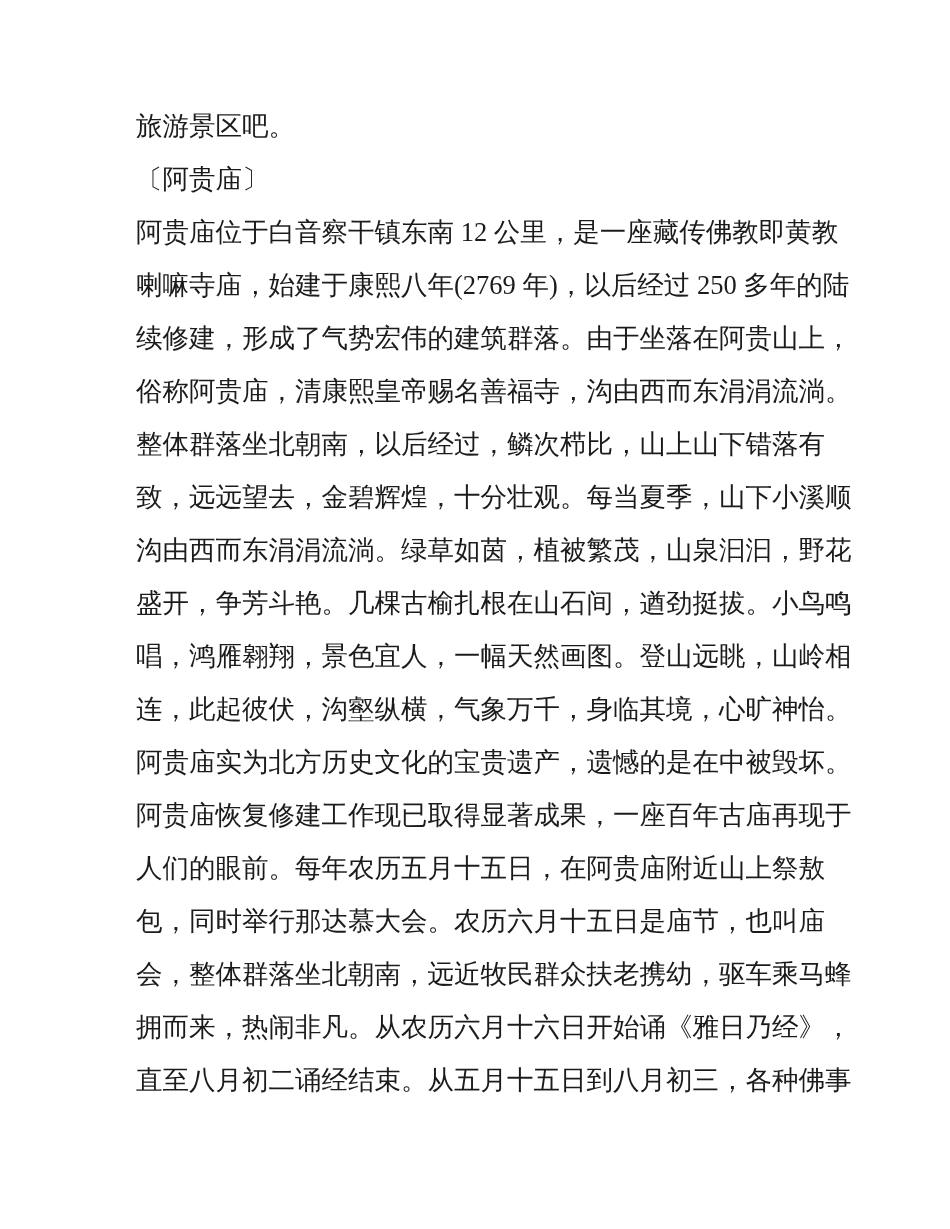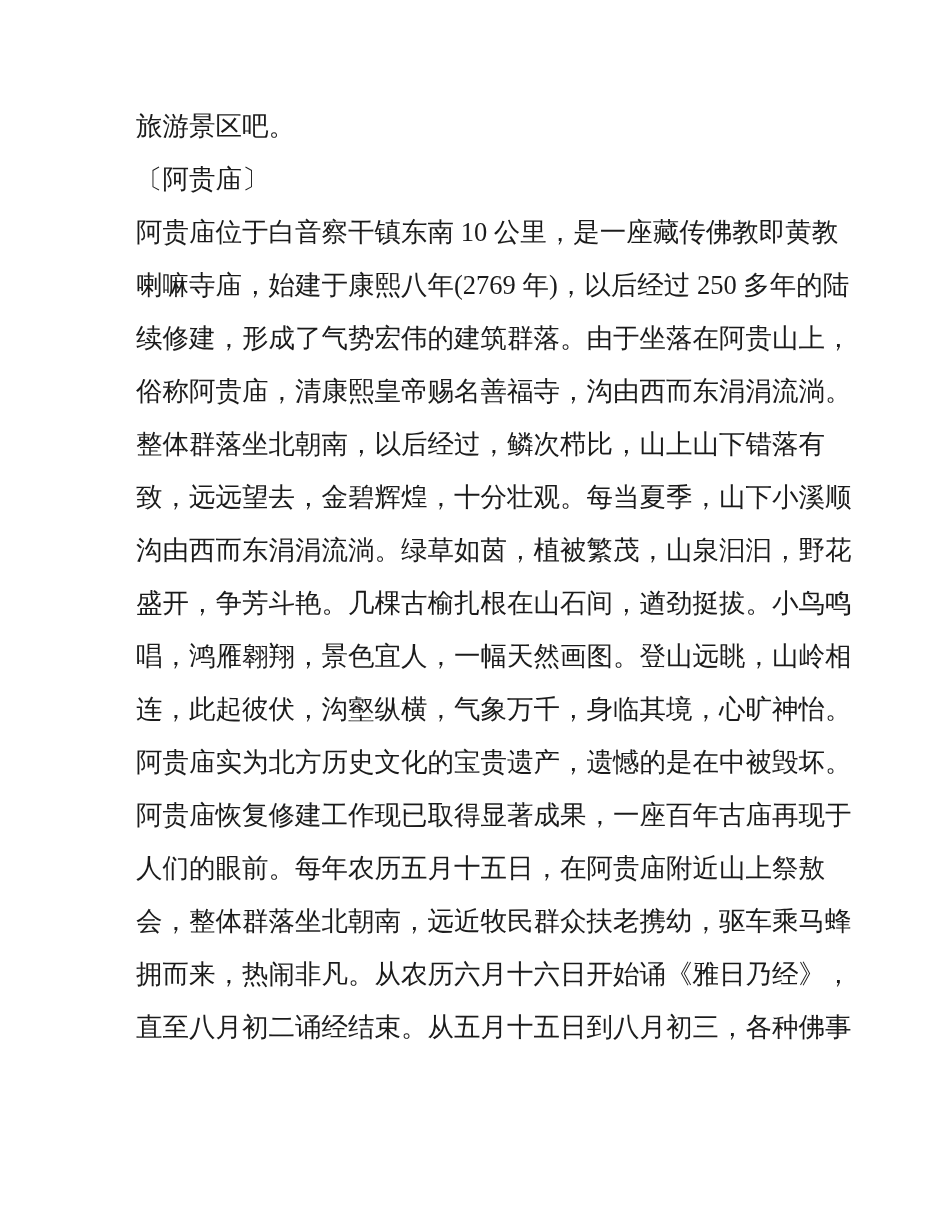--- a/index.html
+++ b/index.html
@@ -37,30 +37,31 @@
     height: 53px;
   }
 </style>
 </head>
 <body style="background: rgb(255, 255, 255);">
 
 <div class="doc-page">
   <div class="doc-text" style="color: rgb(27, 27, 27);">
     <div class="text-line">旅游景区吧。</div>
     <div class="text-line">〔阿贵庙〕</div>
-    <div class="text-line">阿贵庙位于白音察干镇东南 10 公里，是一座藏传佛教即黄教</div>
+    <div class="text-line">阿贵庙位于白音察干镇东南 12 公里，是一座藏传佛教即黄教</div>
     <div class="text-line">喇嘛寺庙，始建于康熙八年(2769 年)，以后经过 250 多年的陆</div>
     <div class="text-line">续修建，形成了气势宏伟的建筑群落。由于坐落在阿贵山上，</div>
     <div class="text-line">俗称阿贵庙，清康熙皇帝赐名善福寺，沟由西而东涓涓流淌。</div>
     <div class="text-line">整体群落坐北朝南，以后经过，鳞次栉比，山上山下错落有</div>
     <div class="text-line">致，远远望去，金碧辉煌，十分壮观。每当夏季，山下小溪顺</div>
     <div class="text-line">沟由西而东涓涓流淌。绿草如茵，植被繁茂，山泉汩汩，野花</div>
     <div class="text-line">盛开，争芳斗艳。几棵古榆扎根在山石间，遒劲挺拔。小鸟鸣</div>
     <div class="text-line">唱，鸿雁翱翔，景色宜人，一幅天然画图。登山远眺，山岭相</div>
     <div class="text-line">连，此起彼伏，沟壑纵横，气象万千，身临其境，心旷神怡。</div>
     <div class="text-line">阿贵庙实为北方历史文化的宝贵遗产，遗憾的是在中被毁坏。</div>
     <div class="text-line">阿贵庙恢复修建工作现已取得显著成果，一座百年古庙再现于</div>
     <div class="text-line">人们的眼前。每年农历五月十五日，在阿贵庙附近山上祭敖</div>
+    <div class="text-line">包，同时举行那达慕大会。农历六月十五日是庙节，也叫庙</div>
     <div class="text-line">会，整体群落坐北朝南，远近牧民群众扶老携幼，驱车乘马蜂</div>
     <div class="text-line">拥而来，热闹非凡。从农历六月十六日开始诵《雅日乃经》，</div>
     <div class="text-line">直至八月初二诵经结束。从五月十五日到八月初三，各种佛事</div>
   </div>
 </div>
 
 </body></html>

